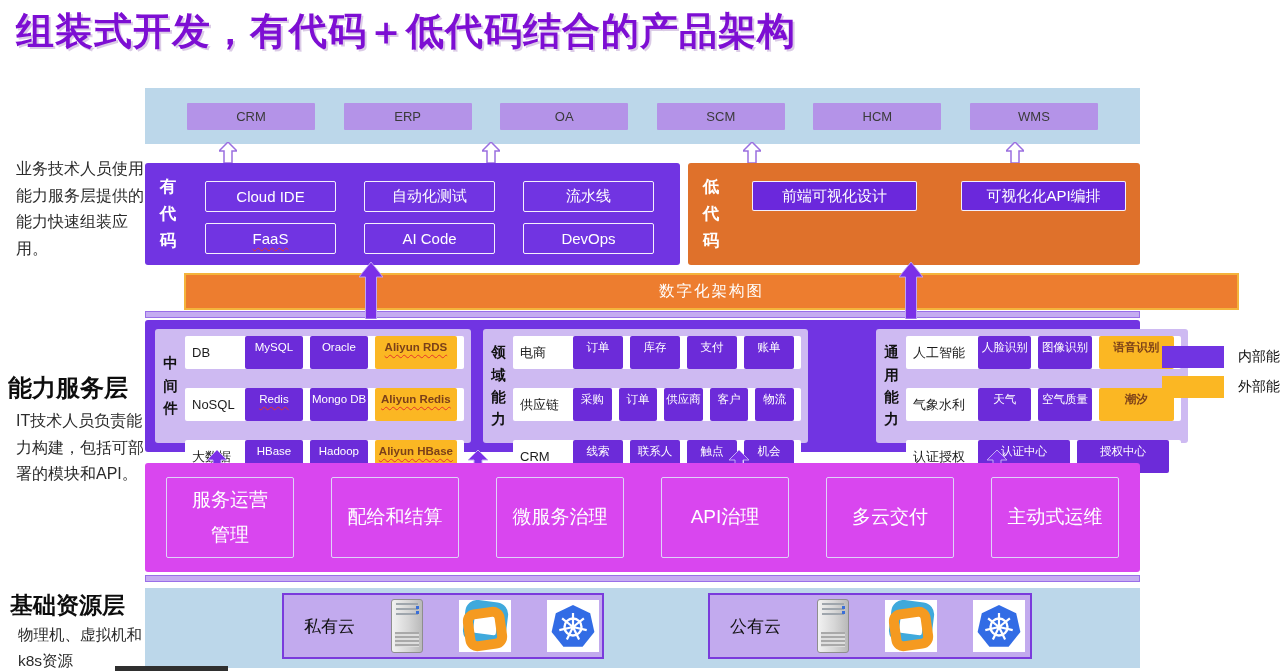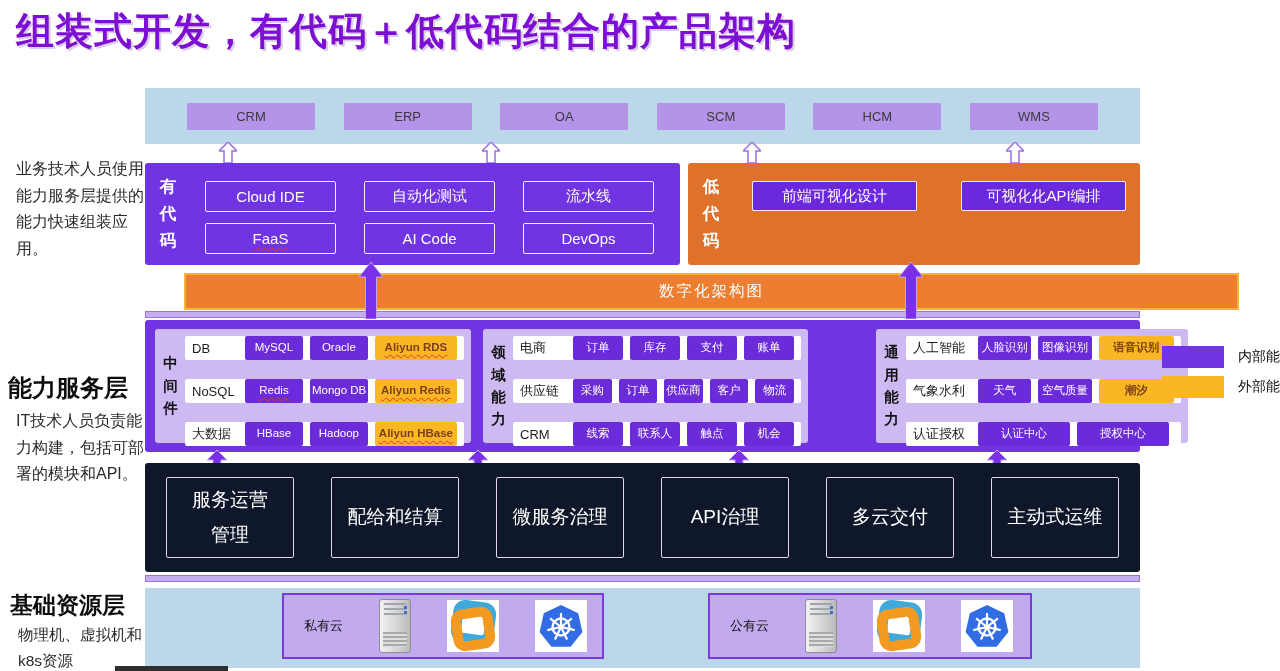--- a/index.html
+++ b/index.html
@@ -47,48 +47,48 @@
   #capA{left:10px;width:316px;}
   #capB{left:338px;width:325px;}
   #capC{left:697px;width:312px;margin-left:34px;}
   .cap-vlabel{width:17px;margin:auto 6px auto 0;font-size:14.5px;font-weight:600;color:#111;
               line-height:1.55;word-break:break-all;text-align:center;}
   .cap-rows{flex:1;display:flex;flex-direction:column;gap:19px;}
   .cap-row{flex:1;background:#fff;border-radius:2px;display:flex;align-items:center;gap:7px;padding:0 7px;}
   .cat{font-size:13px;color:#1c1c1c;flex-shrink:0;white-space:nowrap;}
   #capA .cat,#capB .cat{width:46px;}
   #capC .cat{width:58px;}
-  .tag{flex:1;height:24px;line-height:22px;background:#6C2BD9;color:#fff;font-size:11.5px;text-align:center;
+  .tag{flex:1;height:33px;line-height:22px;background:#6C2BD9;color:#fff;font-size:11.5px;text-align:center;
        border-radius:2px;white-space:nowrap;overflow:hidden;padding:0 2px;}
   .tag.ext{background:#FBB723;color:#7B4019;font-weight:600;flex:1.45;}
   .tag.fixed{flex:0 0 88px;}
   .sp{text-decoration:underline wavy #E4342B 1px;text-underline-offset:3px;}
 
   
   .legend-item{position:absolute;left:1162px;display:flex;align-items:center;gap:14px;}
   .swatch{width:62px;height:22px;}
   .swatch-internal{background:#7134E2;}
   .swatch-external{background:#FBB723;}
   .legend-label{font-size:14px;color:#111;white-space:nowrap;}
 
   
-  #band5{position:absolute;left:145px;top:463px;width:995px;height:109px;background:#0f172a;border-radius:3px;
+  #band5{position:absolute;left:145px;top:463px;width:995px;height:109px;background:#d946ef;border-radius:3px;
          display:flex;align-items:center;justify-content:space-between;padding:0 21px;box-sizing:border-box;}
   .svc-box{width:128px;height:81px;border:1px solid #E0D2F8;border-radius:2px;color:#fff;font-size:19px;
            display:flex;align-items:center;justify-content:center;text-align:center;line-height:1.8;
            white-space:nowrap;box-sizing:border-box;}
   .svc-box .two-line{display:inline-block;width:82px;white-space:normal;}
 
   
   #band6{position:absolute;left:145px;top:588px;width:995px;height:80px;background:#BCD7EA;}
   .cloud-box{position:absolute;top:5px;height:66px;background:#C2AAEE;border:2px solid #7A3BDC;
              box-sizing:border-box;display:flex;align-items:center;padding:0 20px;gap:36px;}
   #cloud1{left:137px;width:322px;}
   #cloud2{left:563px;width:324px;}
-  .cloud-label{font-size:13px;color:#111;white-space:nowrap;}
+  .cloud-label{font-size:17px;color:#111;white-space:nowrap;}
 
   .server-icon{width:32px;height:54px;position:relative;border:1px solid #8e8e8e;border-radius:3px;
                background:linear-gradient(90deg,#f2f2f2,#d6d6d6 55%,#b9b9b9);box-sizing:border-box;flex-shrink:0;}
   .srv-line{height:2px;background:#9fa6ad;margin:3px 4px 0;}
   .srv-dot{position:absolute;right:3px;width:3px;height:3px;background:#3A6FD8;}
   .srv-vent{position:absolute;left:3px;right:3px;bottom:5px;height:15px;
             background:repeating-linear-gradient(180deg,#a9a9a9 0 2px,#dedede 2px 4px);}
   .logo-box{width:52px;height:52px;background:#fff;flex-shrink:0;}
 
   .bottom-strip{position:absolute;left:115px;top:666px;width:113px;height:5px;background:#2f2f2f;}

